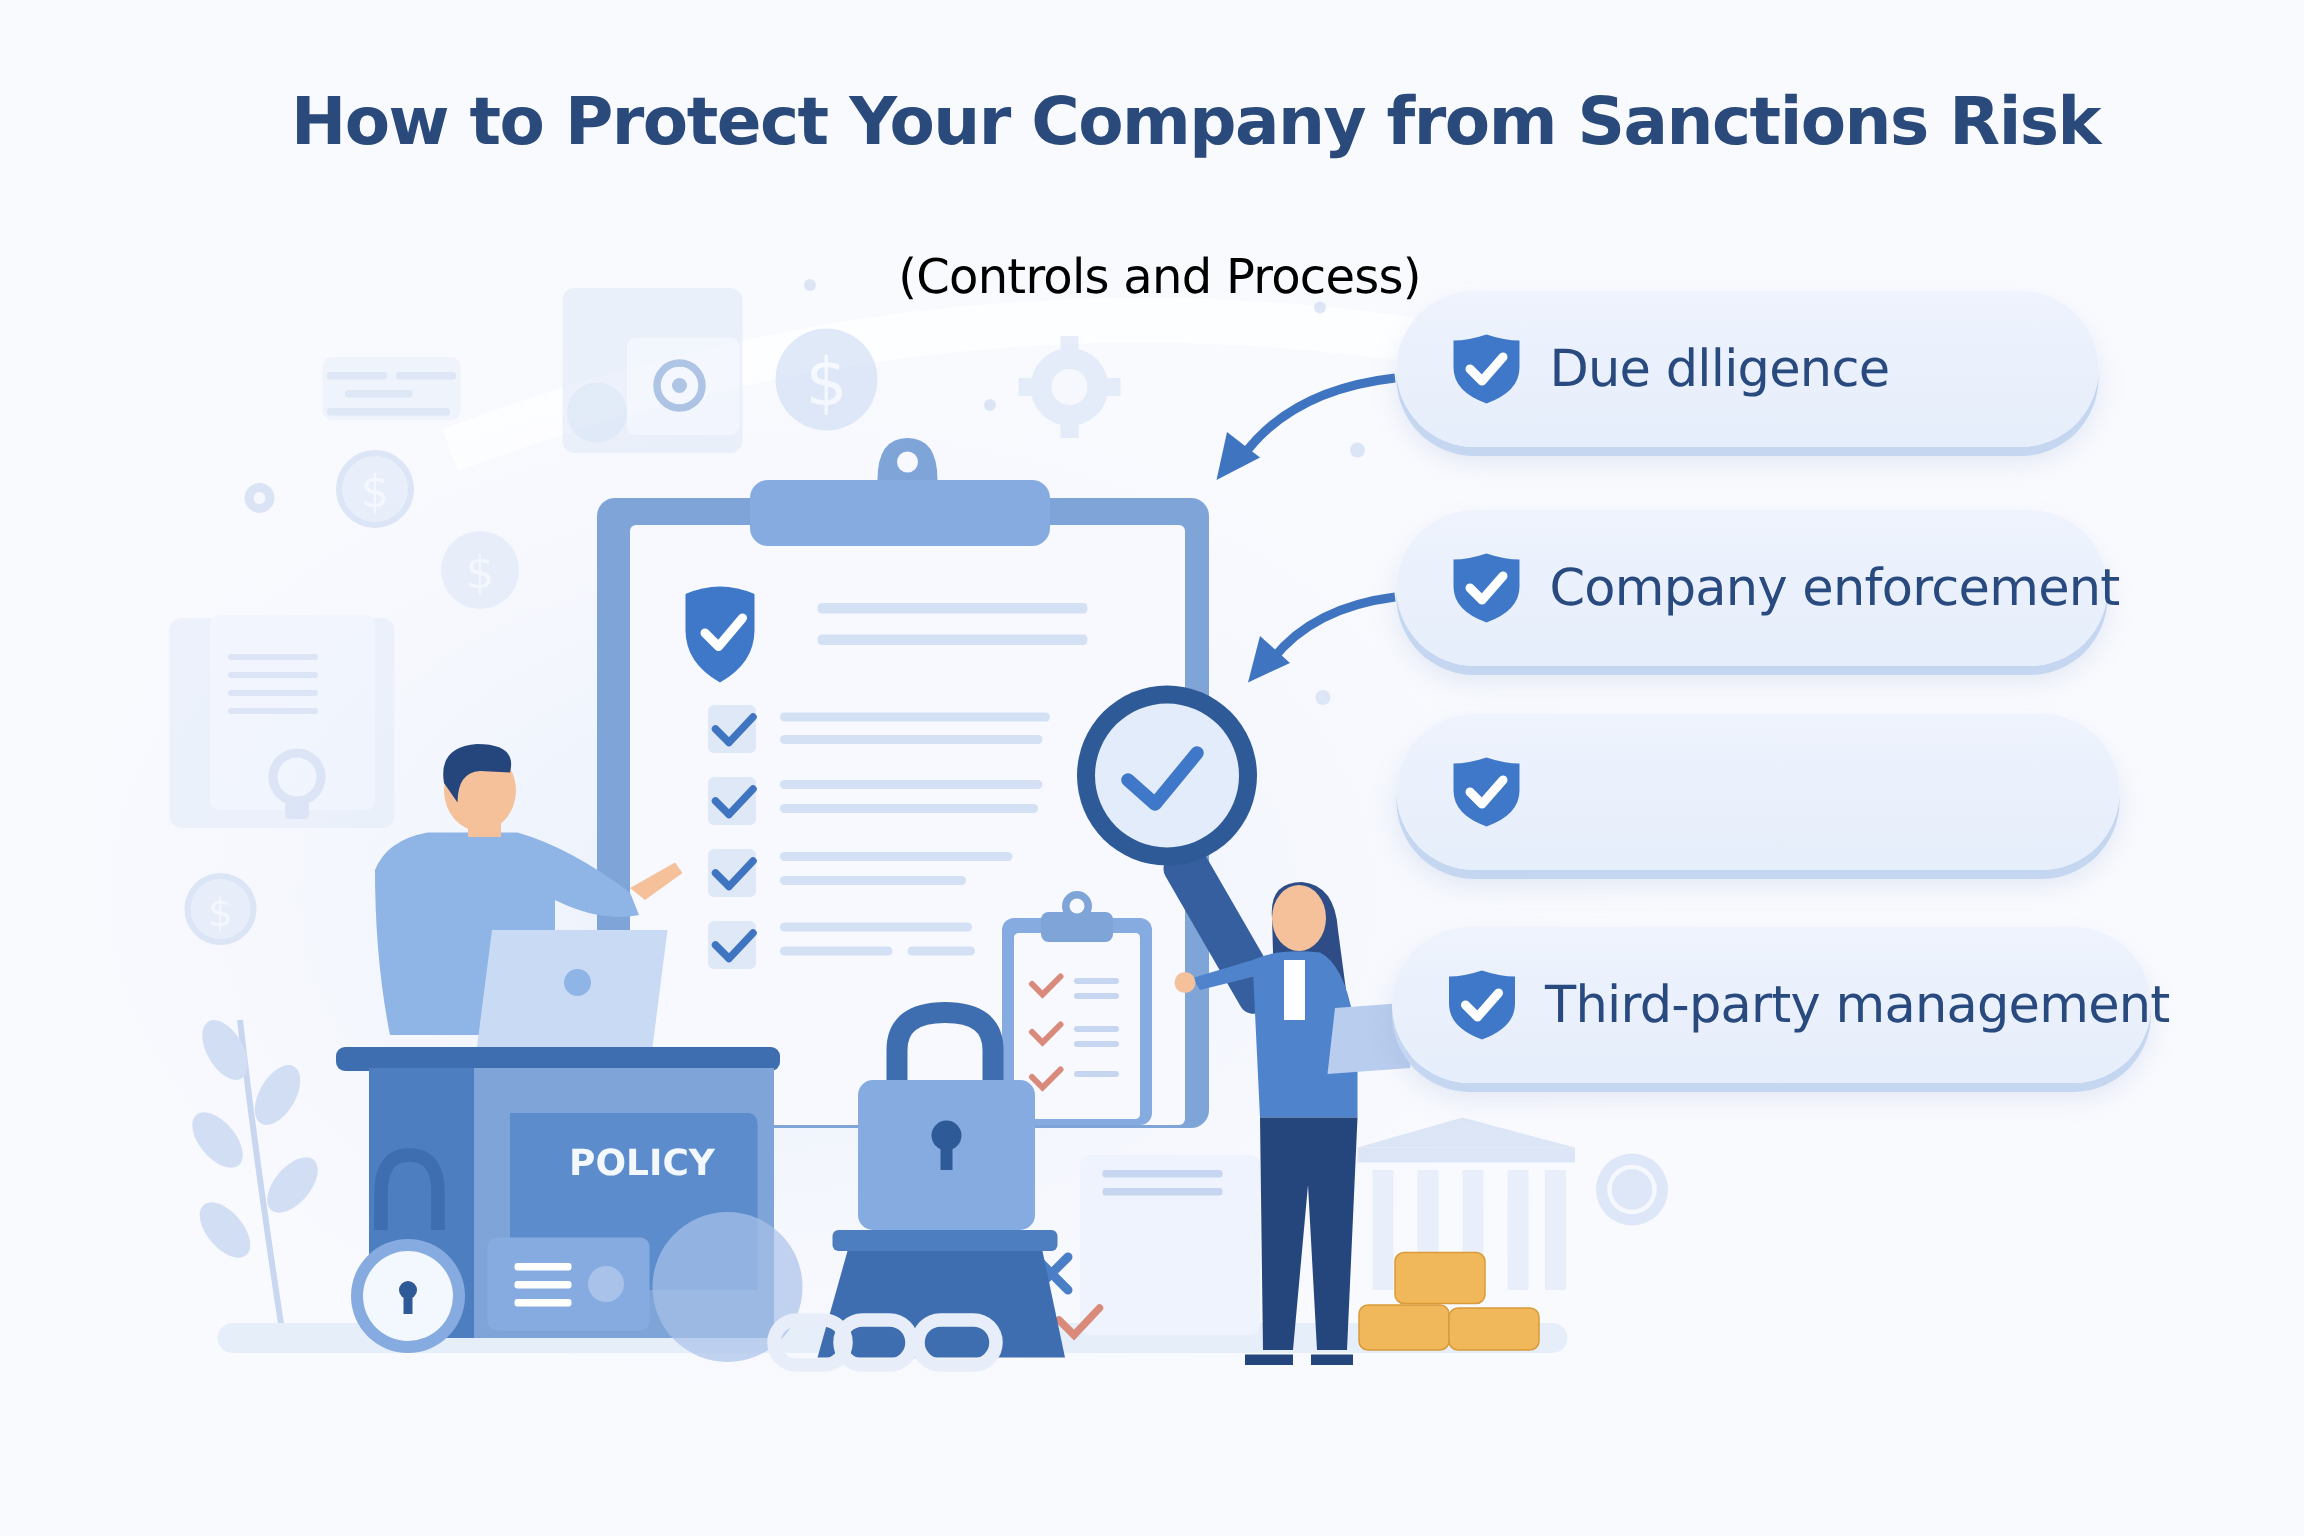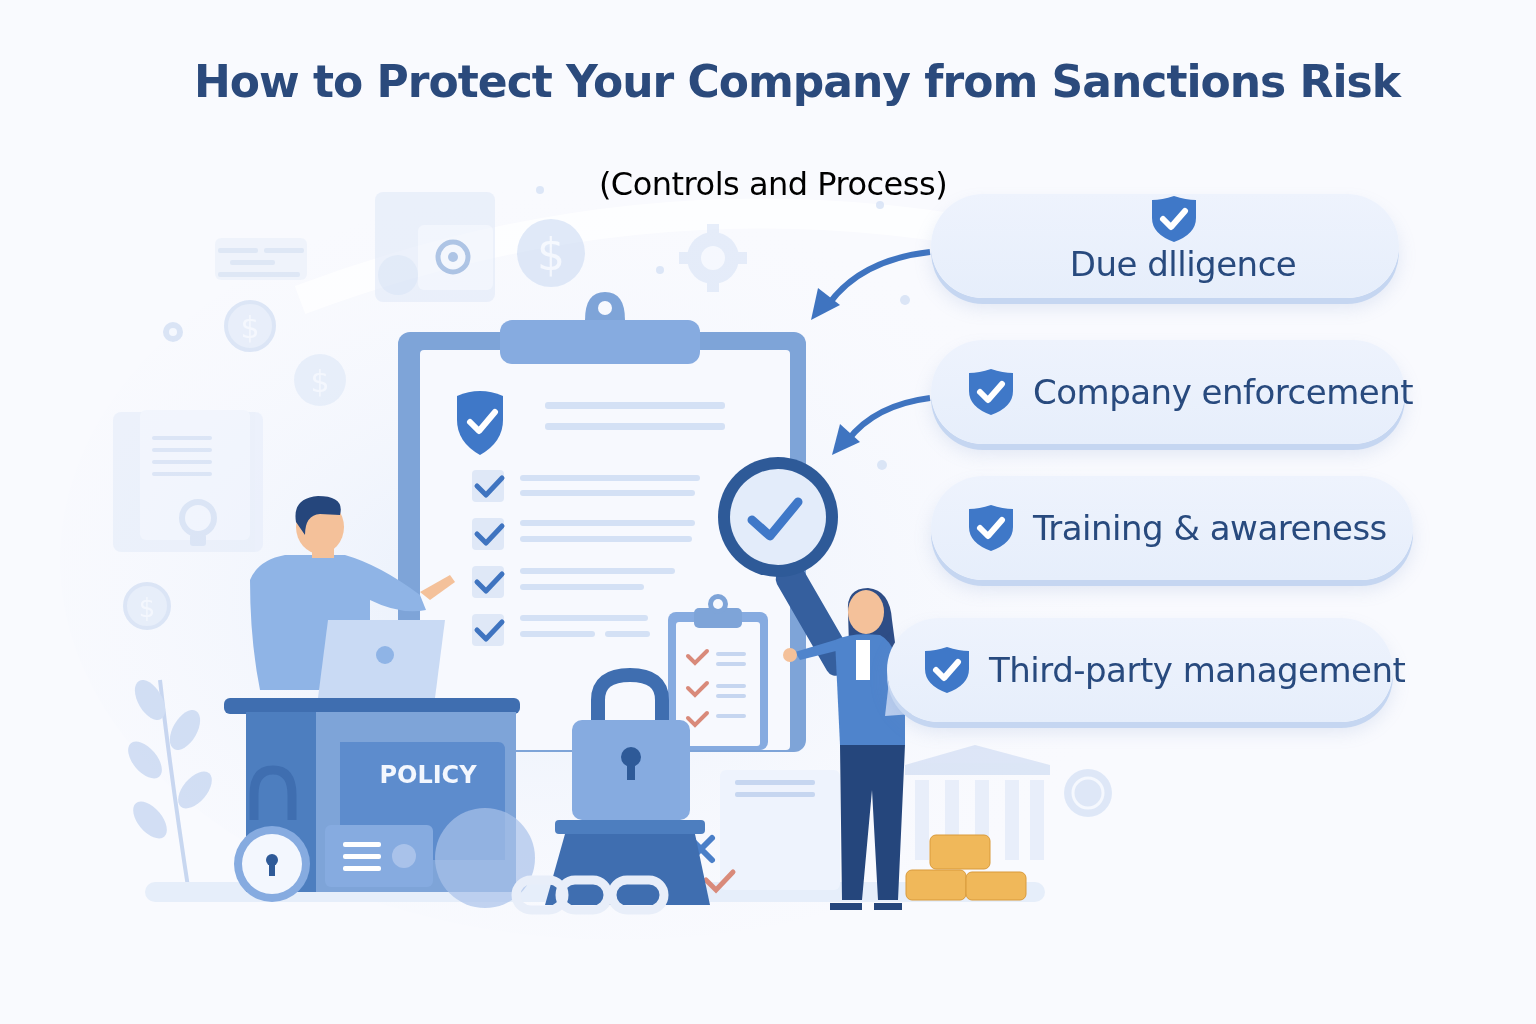--- a/index.html
+++ b/index.html
@@ -282,45 +282,44 @@
         <circle cx="905" cy="300" r="5"></circle>
         <circle cx="882" cy="465" r="5"></circle>
       <circle cx="540" cy="190" r="4"></circle>
         <circle cx="660" cy="270" r="4"></circle>
     </g>
   </svg>
 
   <div class="title">How to Protect Your Company from Sanctions Risk</div>
   <div class="subtitle">(Controls and Process)</div>
 
-  <div class="pill" style="left:931px; top:194px; width:468px;flex-direction:column;">
+  <div class="pill" style="left:931px; top:194px; width:468px;">
     <svg class="shield" viewBox="0 0 48 50">
       <path d="M24 2 Q36 6 46 6 L46 24 Q46 40 24 48 Q2 40 2 24 L2 6 Q12 6 24 2 Z" fill="#3f78c8"></path>
       <path d="M13 25 L21 33 L35 17" stroke="#fff" stroke-width="6" fill="none" stroke-linecap="round" stroke-linejoin="round"></path>
     </svg>
     <span class="label">Due dlligence</span>
   </div>
 
   <div class="pill" style="left:931px; top:340px; width:474px;">
     <svg class="shield" viewBox="0 0 48 50">
       <path d="M24 2 Q36 6 46 6 L46 24 Q46 40 24 48 Q2 40 2 24 L2 6 Q12 6 24 2 Z" fill="#3f78c8"></path>
       <path d="M13 25 L21 33 L35 17" stroke="#fff" stroke-width="6" fill="none" stroke-linecap="round" stroke-linejoin="round"></path>
     </svg>
     <span class="label">Company enforcement</span>
   </div>
 
   <div class="pill" style="left:931px; top:476px; width:482px;">
     <svg class="shield" viewBox="0 0 48 50">
       <path d="M24 2 Q36 6 46 6 L46 24 Q46 40 24 48 Q2 40 2 24 L2 6 Q12 6 24 2 Z" fill="#3f78c8"></path>
       <path d="M13 25 L21 33 L35 17" stroke="#fff" stroke-width="6" fill="none" stroke-linecap="round" stroke-linejoin="round"></path>
     </svg>
-    <span class="label">Training &amp; awareness</span>
   </div>
 
-  <div class="pill" style="left:887px; top:618px; width:506px;">
+  <div class="pill" style="left:928px; top:618px; width:506px;">
     <svg class="shield" viewBox="0 0 48 50">
       <path d="M24 2 Q36 6 46 6 L46 24 Q46 40 24 48 Q2 40 2 24 L2 6 Q12 6 24 2 Z" fill="#3f78c8"></path>
       <path d="M13 25 L21 33 L35 17" stroke="#fff" stroke-width="6" fill="none" stroke-linecap="round" stroke-linejoin="round"></path>
     </svg>
     <span class="label">Third-party management</span>
   </div>
 
 </div>
 
 </body></html>

